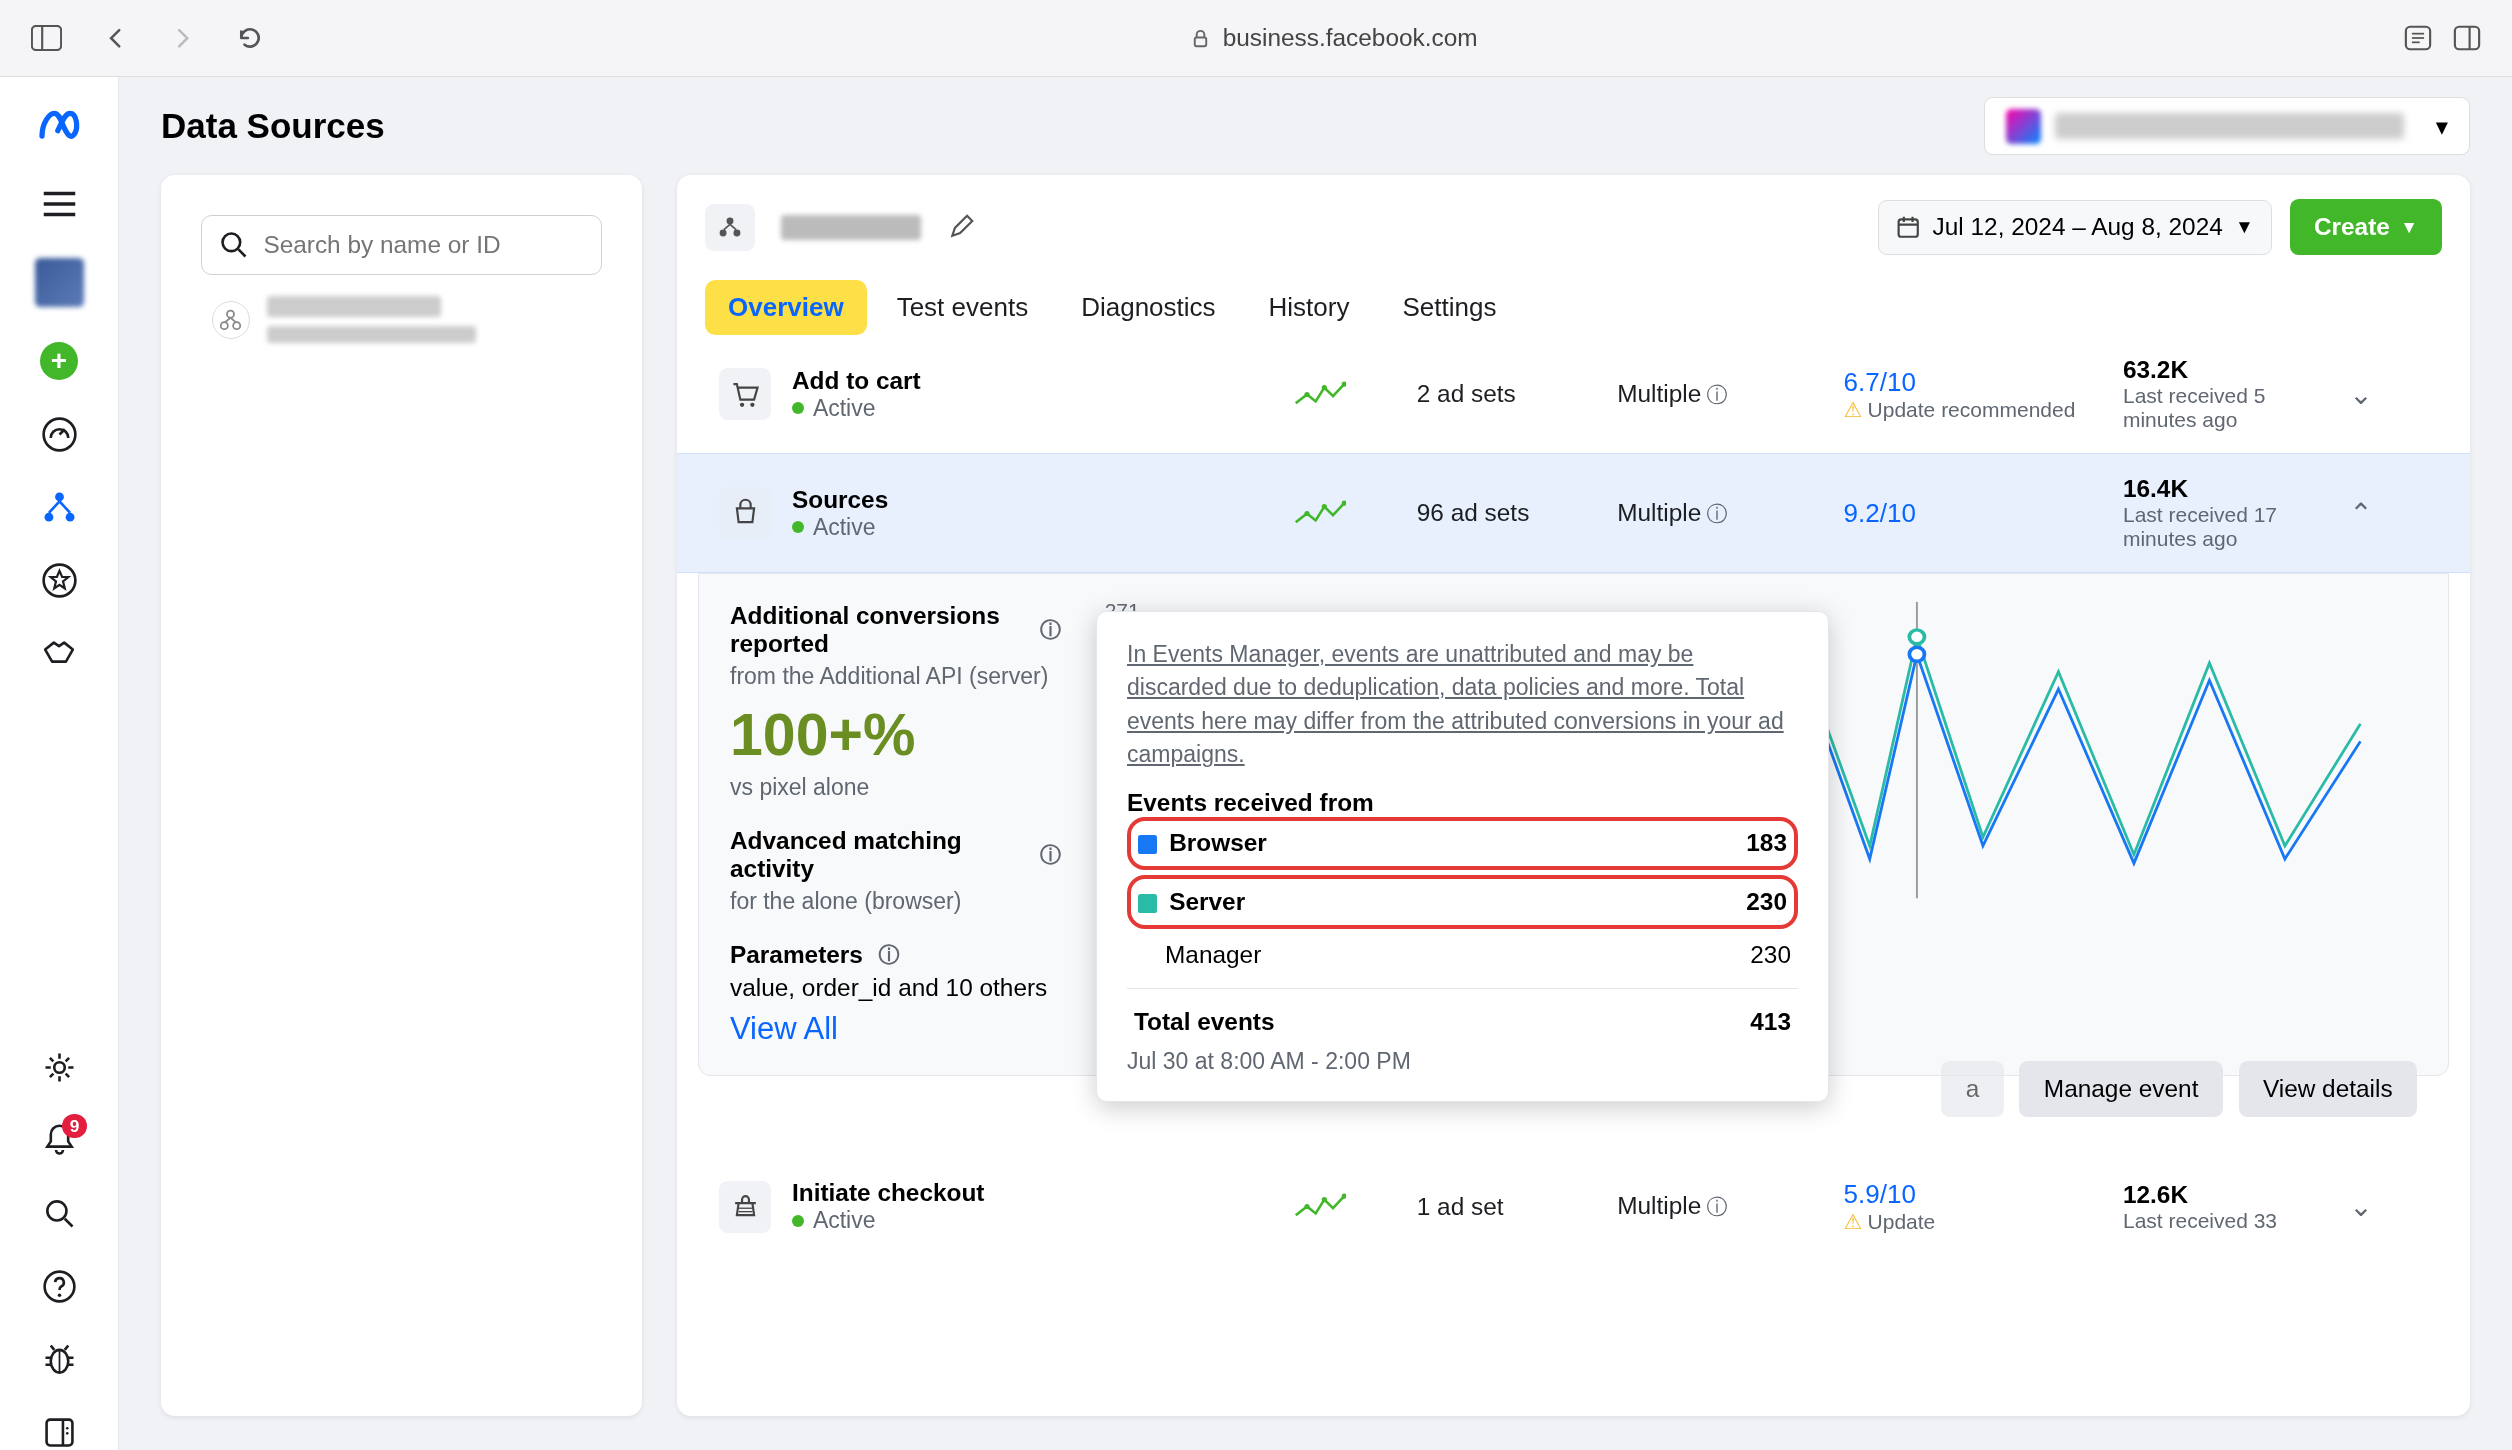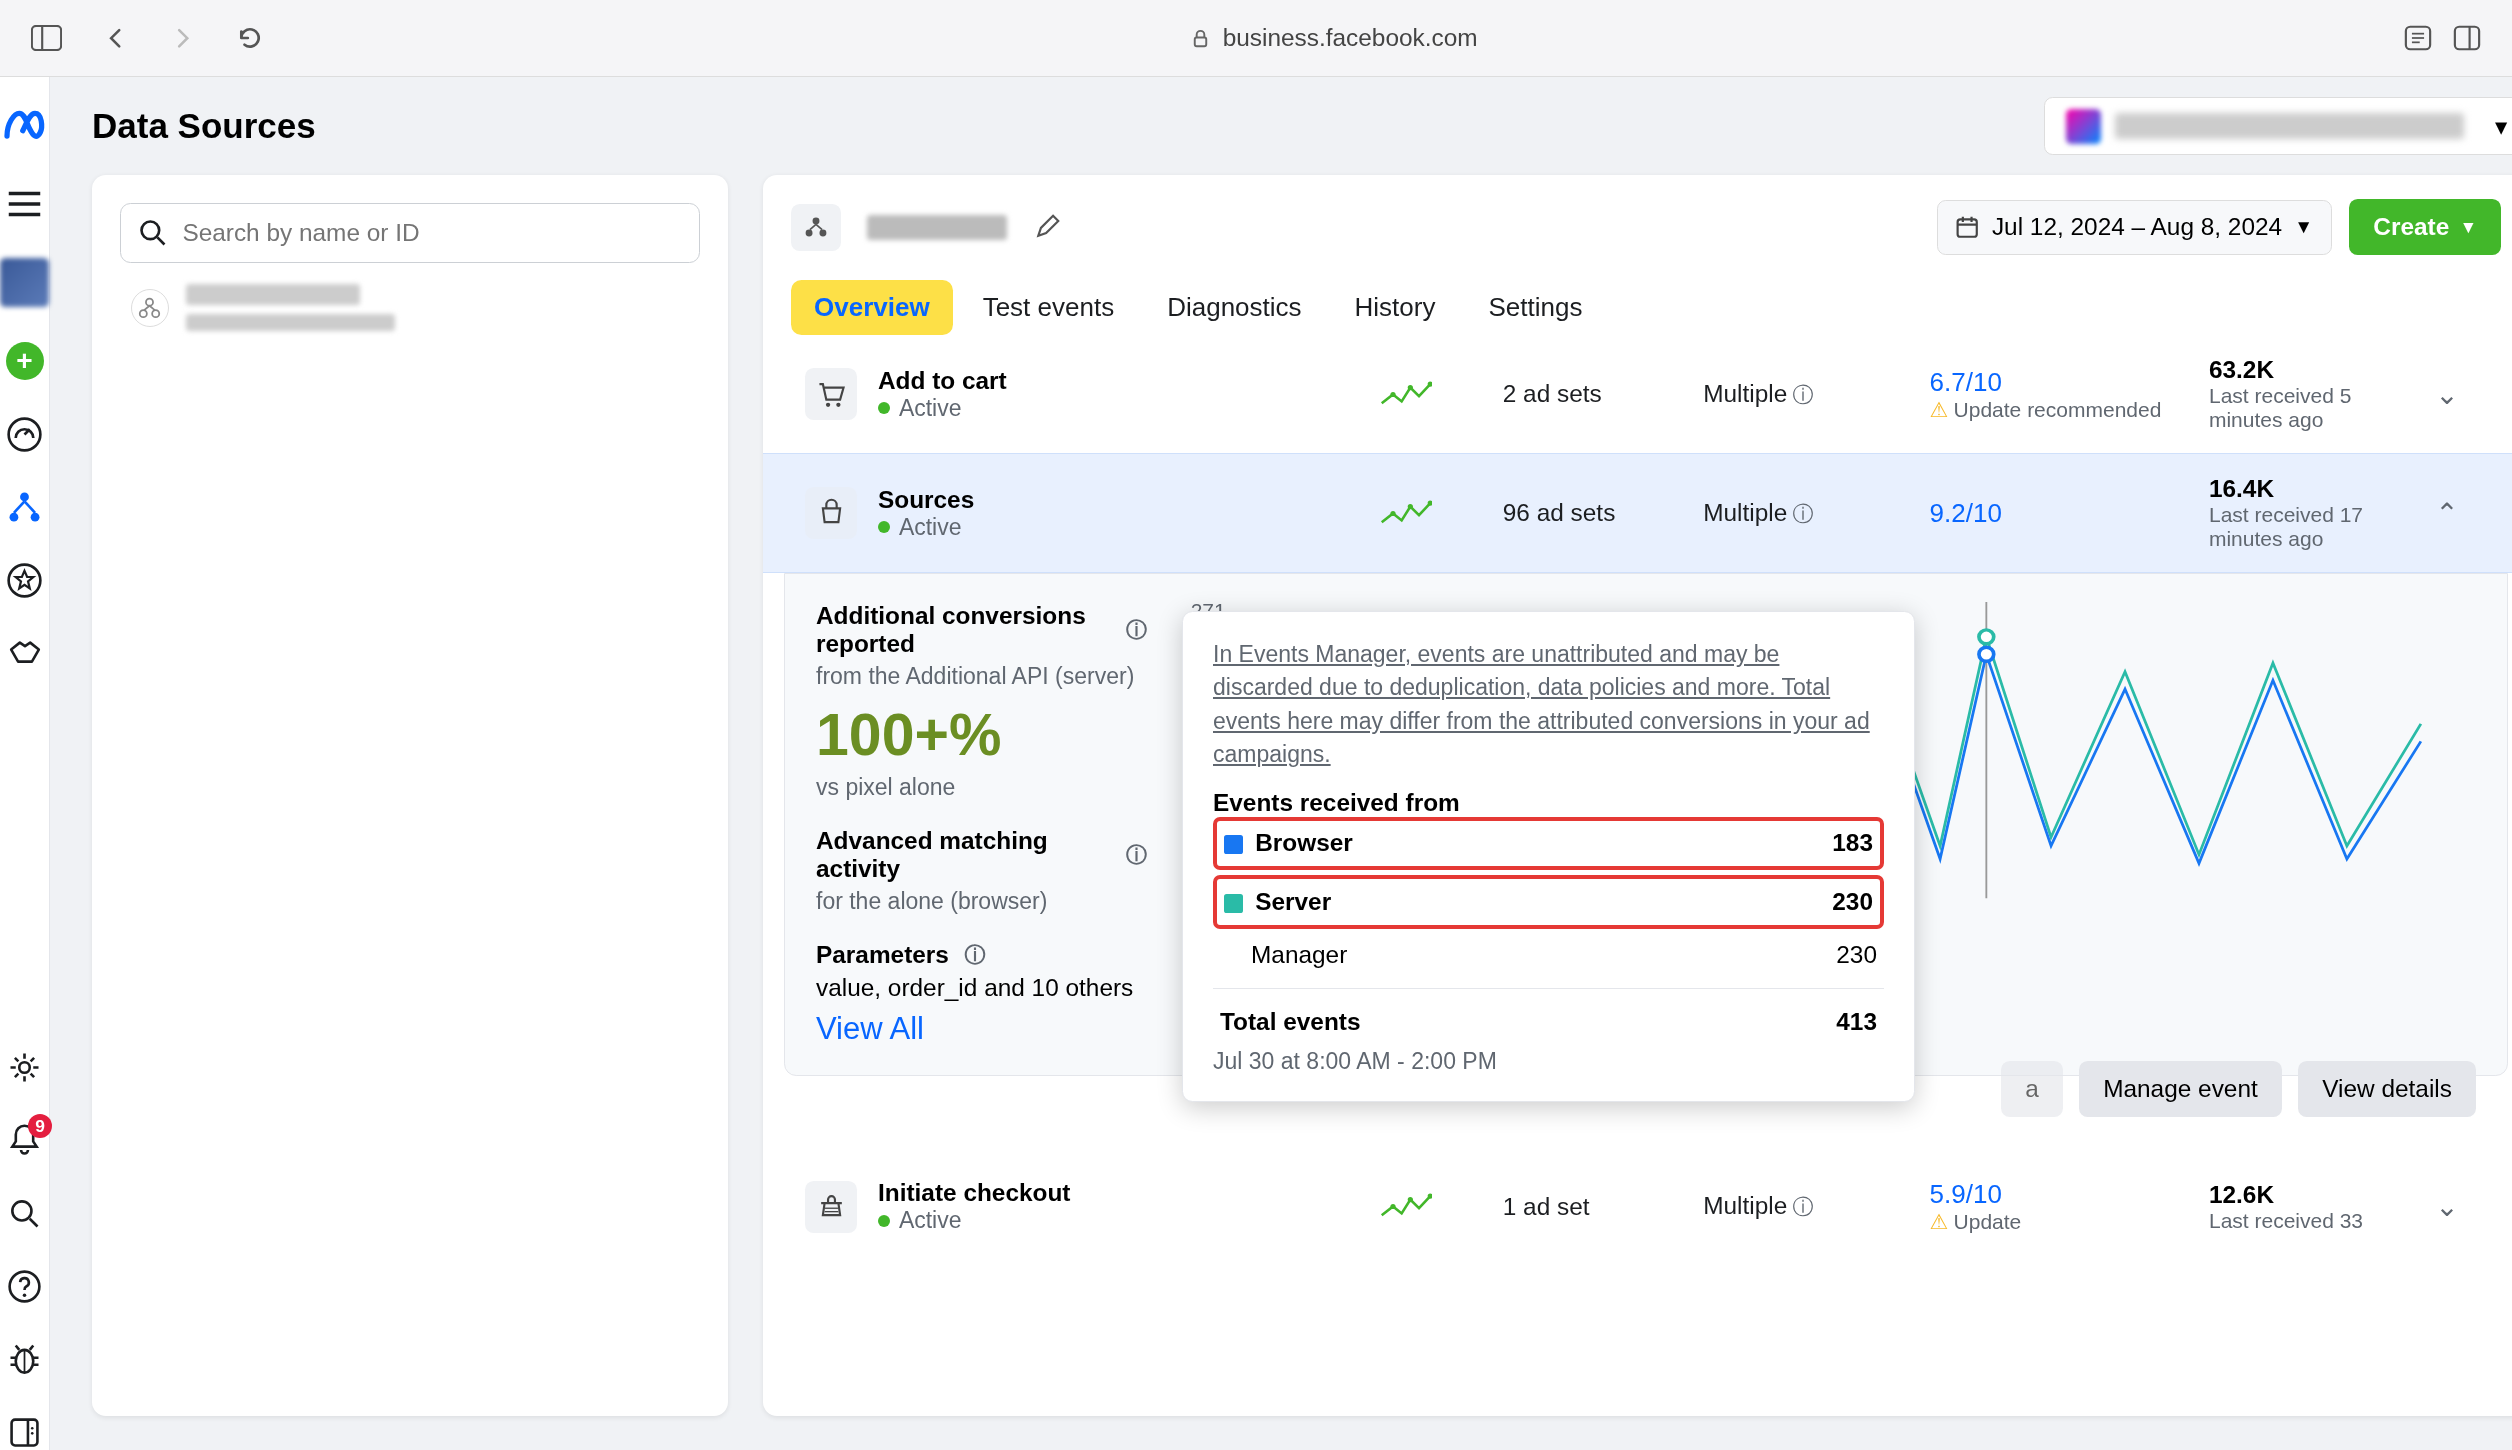--- a/index.html
+++ b/index.html
@@ -28,21 +28,21 @@
 .main { flex: 1; display: flex; flex-direction: column; }
 .main-header { height: 98px; display: flex; align-items: center; padding: 0 42px; justify-content: space-between; }
 .main-header h1 { font-size: 35px; font-weight: 700; }
 .biz-selector { background: #fff; border: 0.9px solid #ddd; border-radius: 8.7px; padding: 10.5px 21px; display: flex; align-items: center; gap: 14px; }
 .biz-selector .av { width: 35px; height: 35px; border-radius: 5.2px; background: linear-gradient(135deg,#f0a,#08f); filter: blur(2.6px); }
 .biz-selector .bz { width: 349px; height: 26px; background: #ccc; filter: blur(3.5px); border-radius: 3.5px; }
 
 .content-row { display: flex; gap: 35px; padding: 0 42px 35px; height: calc(100% - 98px); }
 
 
-.side-panel { width: 636px; background: #fff; border-radius: 14px; box-shadow: 0 1.7px 5.2px rgba(0,0,0,0.08); padding: 28px; }
+.side-panel { width: 481px; background: #fff; border-radius: 14px; box-shadow: 0 1.7px 5.2px rgba(0,0,0,0.08); padding: 40px; }
 .search-box { border: 0.9px solid #ccd0d5; border-radius: 10.5px; display: flex; align-items: center; padding: 14px 17.4px; gap: 14px; }
 .search-box input { border: none; outline: none; font-size: 24.4px; flex: 1; background: transparent; }
 .ds-item { display: flex; align-items: center; gap: 17.4px; padding: 21px 10.5px; }
 .ds-item .icn { width: 38px; height: 38px; border: 0.9px solid #ddd; border-radius: 50%; display: flex; align-items: center; justify-content: center; }
 .ds-item .tx1 { width: 174px; height: 21px; background: #ccc; filter: blur(2.6px); border-radius: 3.5px; margin-bottom: 8.7px; }
 .ds-item .tx2 { width: 209px; height: 17.4px; background: #ccc; filter: blur(2.6px); border-radius: 3.5px; }
 
 
 .events-panel { flex: 1; background: #fff; border-radius: 14px; box-shadow: 0 1.7px 5.2px rgba(0,0,0,0.08); display: flex; flex-direction: column; overflow: hidden; }
 .events-top { display: flex; align-items: center; padding: 24.4px 28px; gap: 17.4px; }
@@ -84,21 +84,21 @@
 .sec { margin-top: 26px; }
 .link-a { color: #0866ff; font-size: 31px; margin-top: 8.7px; display: inline-block; }
 .detail-right { flex: 1; position: relative; }
 .chart-area { width: 100%; height: 331px; }
 
 
 .tooltip-pop { position: absolute; left: 0px; top: 8.7px; width: 733px; background: #fff; border-radius: 10.5px; box-shadow: 0 5.2px 26px rgba(0,0,0,0.2); padding: 26px 30px; border: 0.9px solid #e4e6eb; z-index: 10; }
 .tooltip-pop .tt-p { color: #606770; font-size: 23px; line-height: 1.45; text-decoration: underline; }
 .tooltip-pop .tt-h { font-weight: 700; font-size: 24.4px; margin-top: 17.4px; }
 .tt-row { display: flex; align-items: center; justify-content: space-between; padding: 12.2px 7px; font-size: 24.4px; }
-.tt-row.hl { border: 4.4px solid #e53935; border-radius: 7px; padding: 8.7px 7px; }
+.tt-row.hl { border: 4.4px solid #e53935; border-radius: 18px; padding: 8.7px 7px; }
 .sq { width: 19px; height: 19px; display: inline-block; margin-right: 12.2px; vertical-align: middle; border-radius: 2.6px; }
 .sq.blue { background: #1877f2; }
 .sq.teal { background: #2abba7; }
 .tt-row .lbl { font-weight: 600; }
 .tt-row .val { font-weight: 600; }
 .tt-divider { border-top: 0.9px solid #e4e6eb; margin: 7px 0; }
 .tt-total .lbl { font-weight: 700; }
 .tt-sub { color: #606770; font-size: 23px; }
 
 .action-btns { display: flex; gap: 15.7px; justify-content: flex-end; margin-top: 17.4px; }

